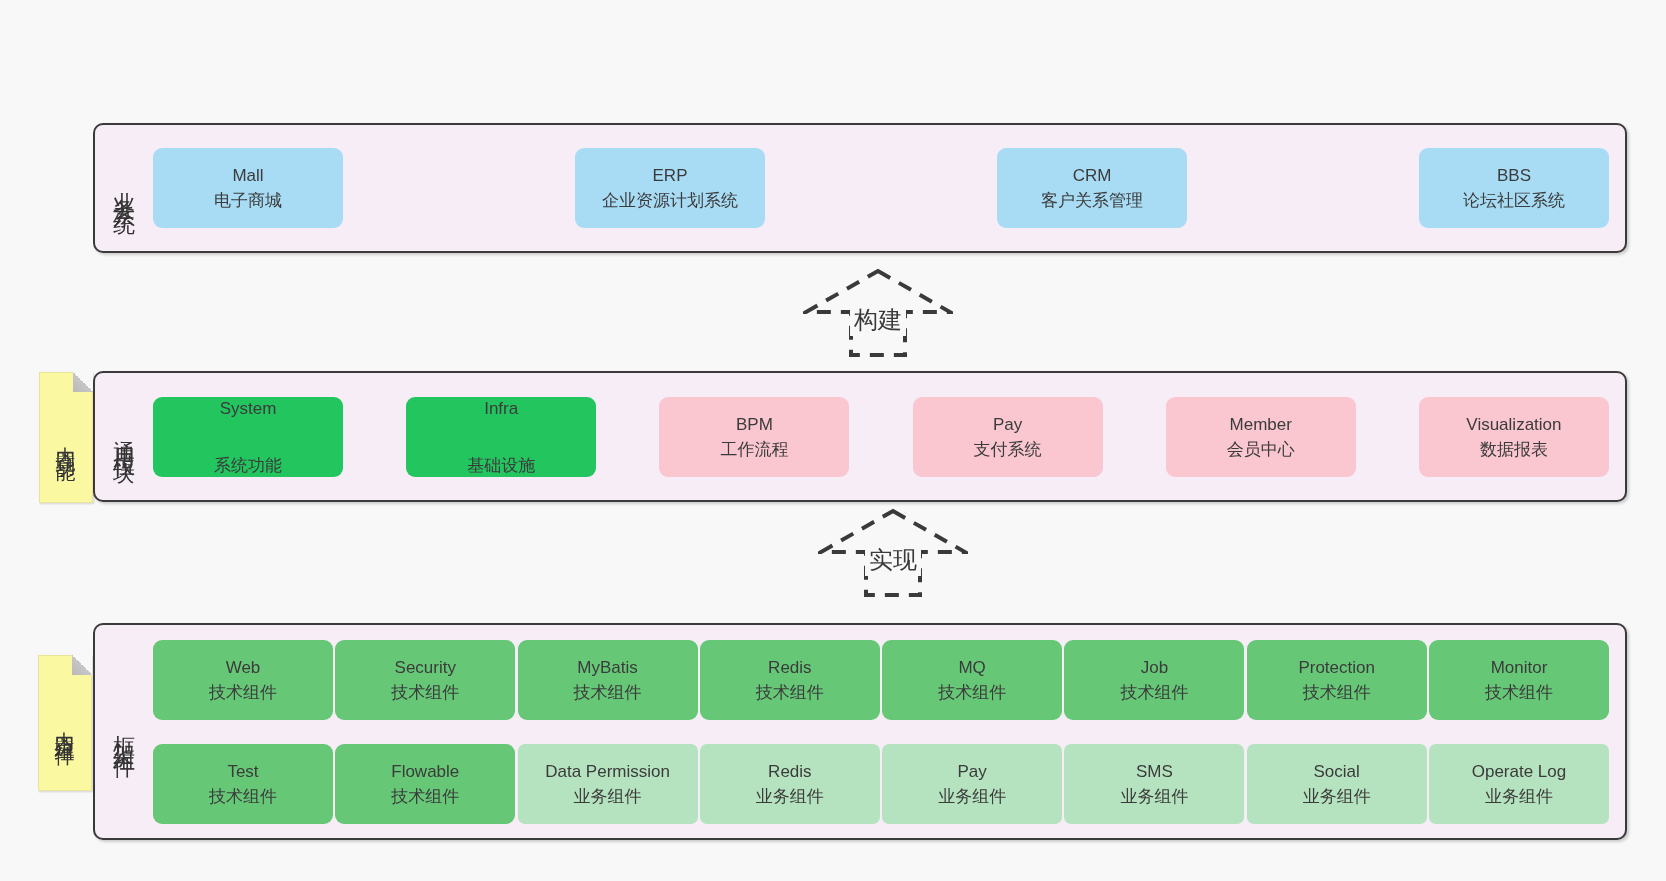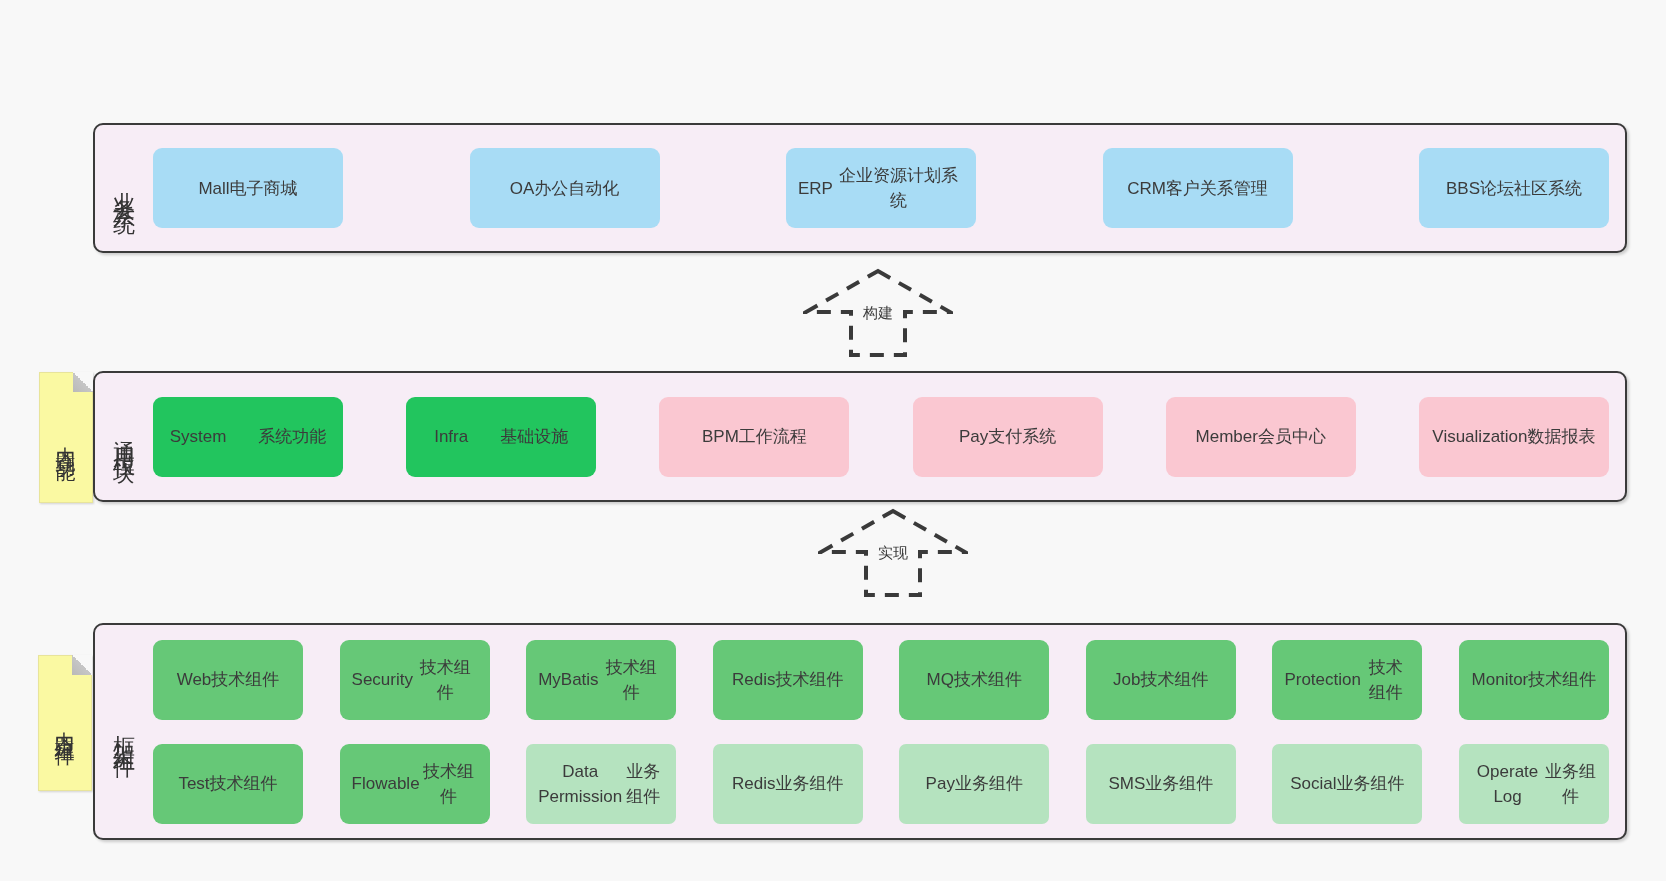--- a/index.html
+++ b/index.html
@@ -63,30 +63,31 @@
     display:flex;
     justify-content:space-between;
   }
 
   
   .box {
     box-sizing:border-box;
     height:80px;
     border-radius:9px;
     display:flex;
+    flex-direction:column;
     justify-content:center;
     align-items:center;
     text-align:center;
     padding:0 12px;
     color:#3b3b3b;
     font-size:17px;
     line-height:25px;
   }
   .box-w { width:190px; }
-  .box-n { width:150px; }
+  .box-n { width:180px; }
   .blue        { background:#a8dcf5; }
   .red         { background:#22c55e;gap:32px; }
   .pink        { background:#fac7d1; }
   .green       { background:#66c877; }
   .green-light { background:#b5e3bf;border-radius:7px; }
 
   
   .note {
     position:absolute;
     box-sizing:border-box;
@@ -121,42 +122,38 @@
   }
   .arrow-1 { left:803px; top:268px; }
   .arrow-2 { left:818px; top:508px; }
   .arrow svg { display:block; width:150px; height:90px; }
   .arrow-label {
     position:absolute;
     top:36px; left:50%;
     transform:translateX(-50%);
     background:#f8f8f8;
     padding:0 4px;
-    font-size:15px;
+    font-size:24px;
     color:#3a3a3a;
     white-space:nowrap;
   }
 </style>
 </head>
 <body>
 
 <div class="stage">
 
   <section class="layer layer-1">
     <div class="label-col">
       <div class="v-text">业务系统</div>
     </div>
     <div class="content">
       <div class="box box-w blue">
         <div>Mall</div>
         <div>电子商城</div>
-      </div>
-      <div class="box box-w blue">
-        <div>OA</div>
-        <div>办公自动化</div>
       </div>
       <div class="box box-w blue">
         <div>ERP</div>
         <div>企业资源计划系统</div>
       </div>
       <div class="box box-w blue">
         <div>CRM</div>
         <div>客户关系管理</div>
       </div>
       <div class="box box-w blue">

